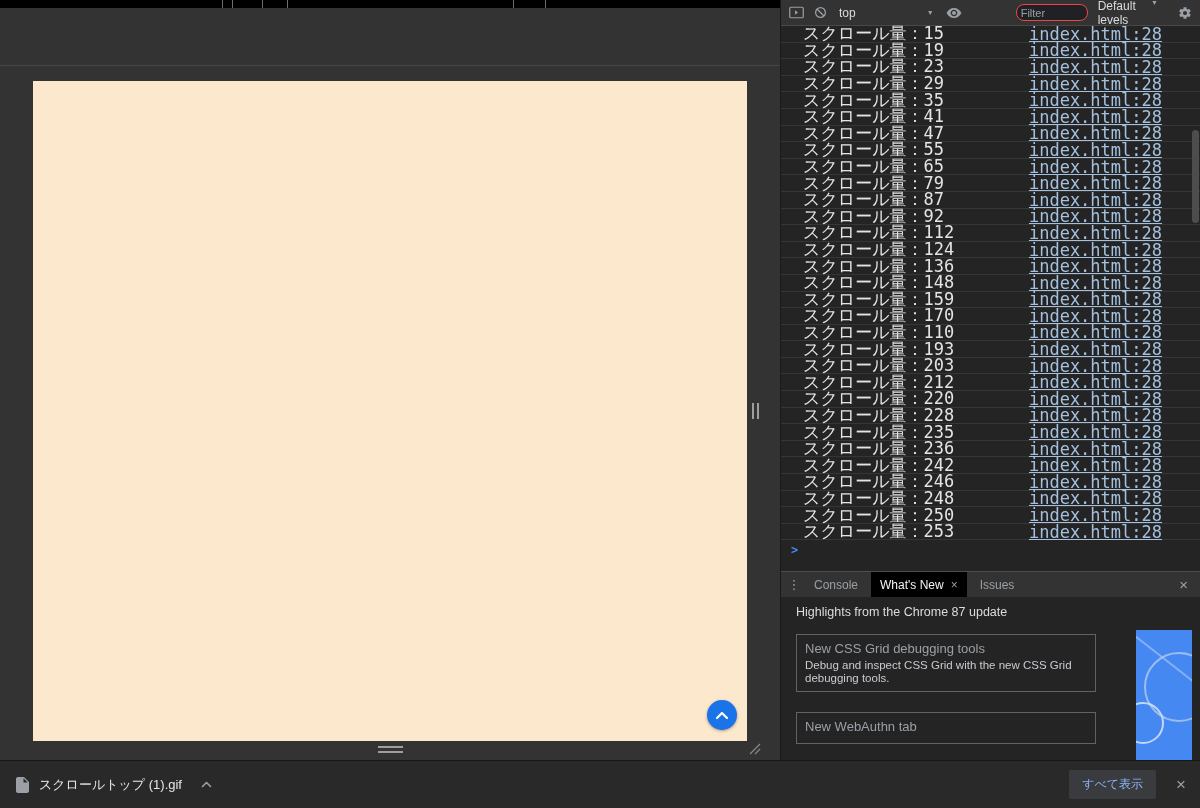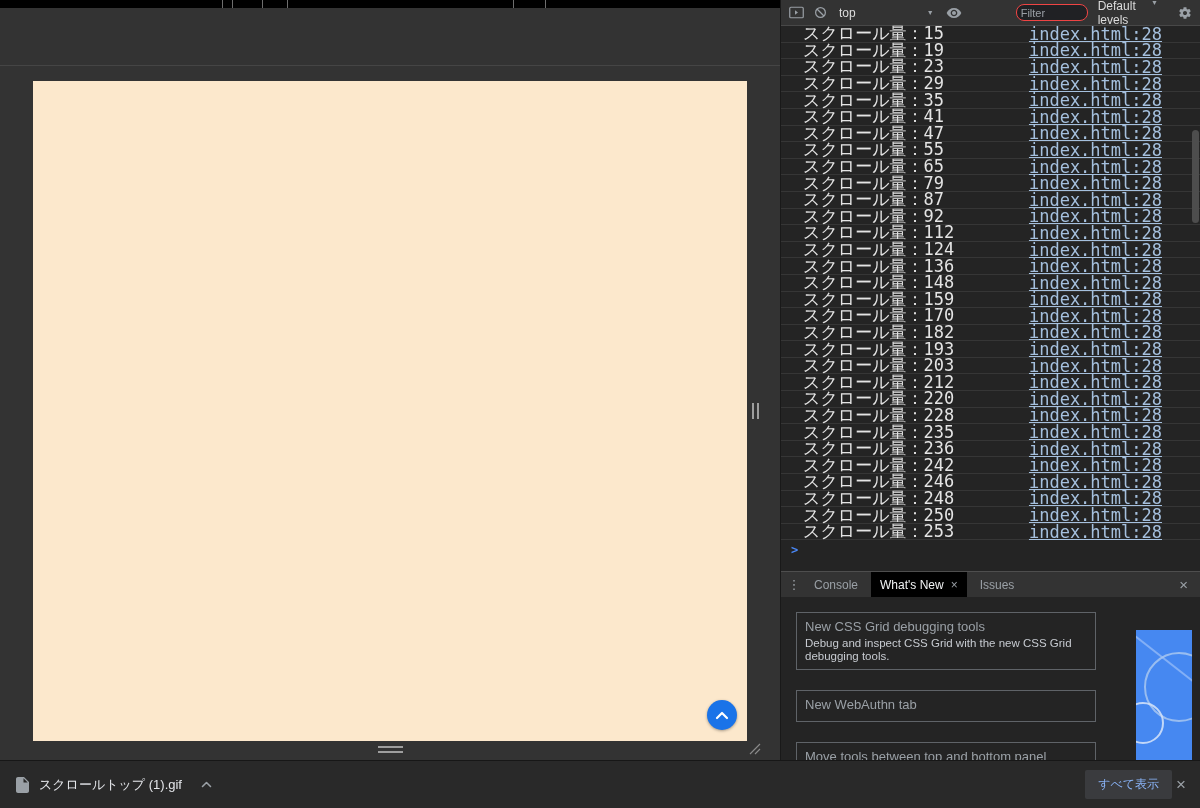--- a/index.html
+++ b/index.html
@@ -83,21 +83,21 @@
   .wn-image .diag { position:absolute; width:90px; height:1.5px; background:#9cc0f8;
     left:-14px; top:30px; transform:rotate(38deg); opacity:.7; }
 
   
   .downloads-bar { position:absolute; left:0; top:760px; width:1200px; height:48px;
     background:#292929; border-top:1px solid #171717; display:flex; align-items:center;
     padding:0 14px 0 16px; z-index:5; }
   .dl-item { display:flex; align-items:center; gap:10px; cursor:pointer; }
   .dl-name { color:#e4e6ea; font-size:13px; }
   .dl-caret { margin-left:9px; display:flex; align-items:center; cursor:pointer; }
-  .dl-right { margin-left:auto; display:flex; align-items:center; gap:4px; }
+  .dl-right { margin-left:auto; display:flex; align-items:center; gap:20px; }
   .show-all-btn { background:#3a3b3e; color:#8ab4f8; font-size:12px; border:none;
     padding:6px 13px; border-radius:2px; cursor:pointer; font-family:inherit; }
   .dl-close { color:#9aa0a6; font-size:17px; cursor:pointer; line-height:1; }
 </style>
 </head>
 <body>
 
 <div class="screen">
 
   <div class="page-area">
@@ -234,21 +234,21 @@
   </div>
         <div class="log-row">
     <span class="log-msg">スクロール量：159</span>
     <a class="log-link">index.html:28</a>
   </div>
         <div class="log-row">
     <span class="log-msg">スクロール量：170</span>
     <a class="log-link">index.html:28</a>
   </div>
         <div class="log-row">
-    <span class="log-msg">スクロール量：182</span>
+    <span class="log-msg">スクロール量：110</span>
     <a class="log-link">index.html:28</a>
   </div>
         <div class="log-row">
     <span class="log-msg">スクロール量：193</span>
     <a class="log-link">index.html:28</a>
   </div>
         <div class="log-row">
     <span class="log-msg">スクロール量：203</span>
     <a class="log-link">index.html:28</a>
   </div>
@@ -309,20 +309,21 @@
         <span class="tab active">
           <span>What's New</span>
           <span class="tab-close">×</span>
         </span>
         <span class="tab">
           <span>Issues</span>
         </span>
         <span class="drawer-close">×</span>
       </div>
 
+      <div class="drawer-heading">Highlights from the Chrome 87 update</div>
       <div class="cards">
           <div class="card">
     <div class="card-title">New CSS Grid debugging tools</div>
     <div class="card-desc">Debug and inspect CSS Grid with the new CSS Grid debugging tools.</div>
   </div>
           <div class="card">
     <div class="card-title">New WebAuthn tab</div>
   </div>
           <div class="card">
     <div class="card-title">Move tools between top and bottom panel</div>

